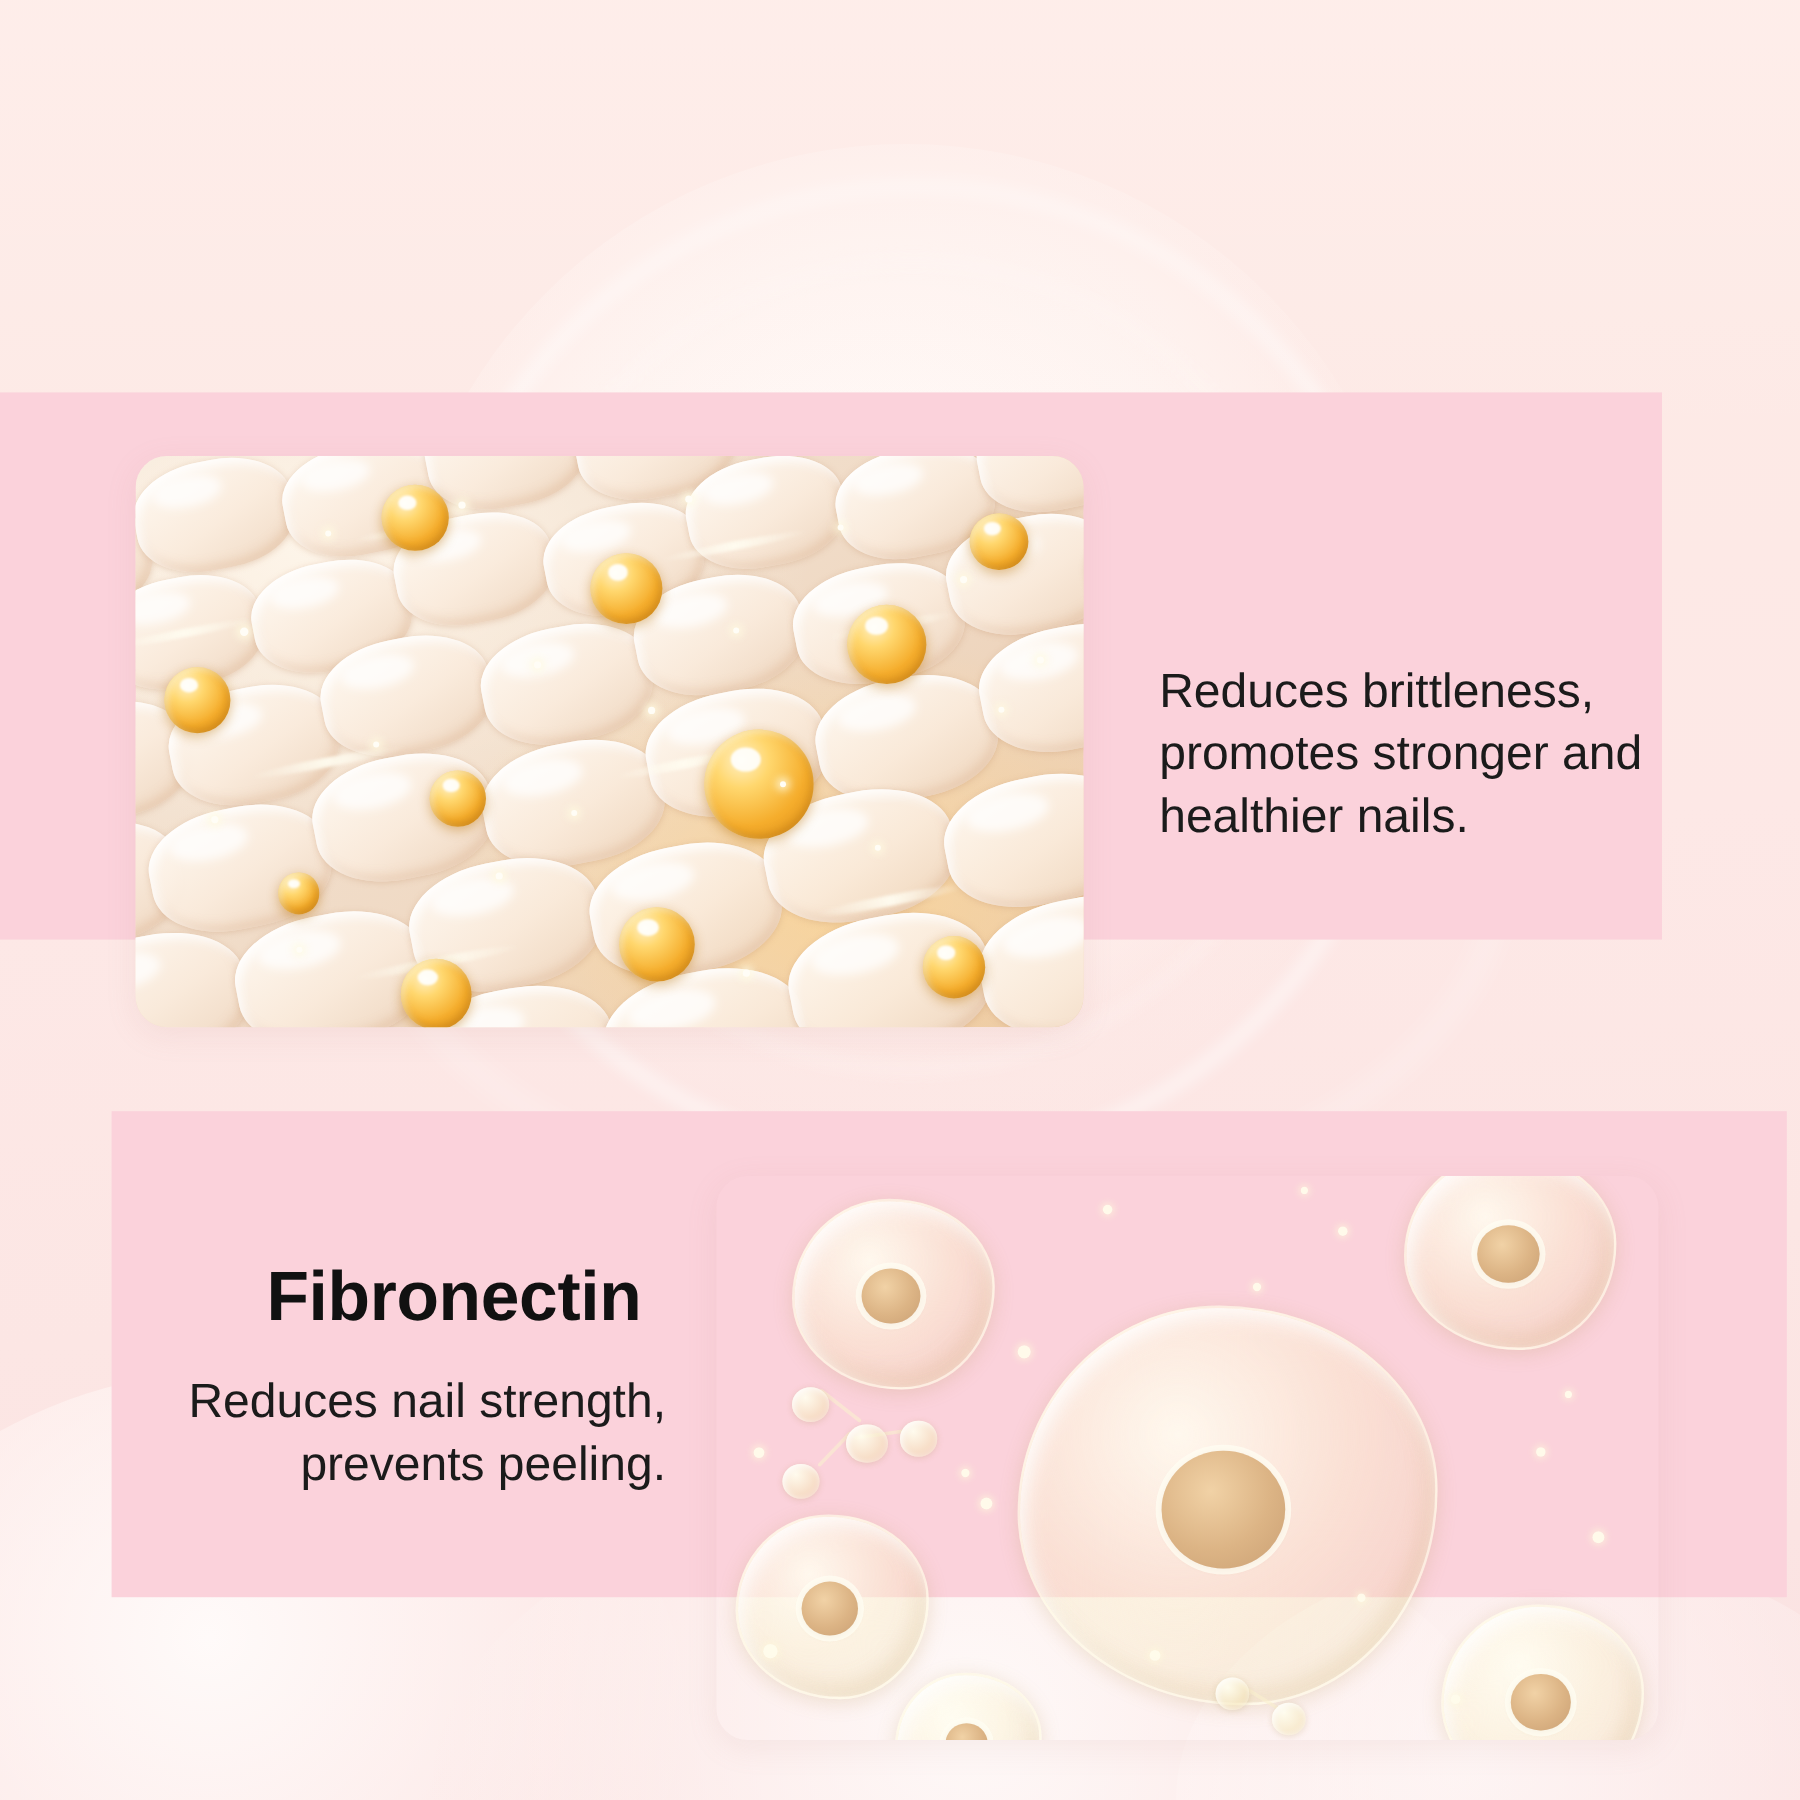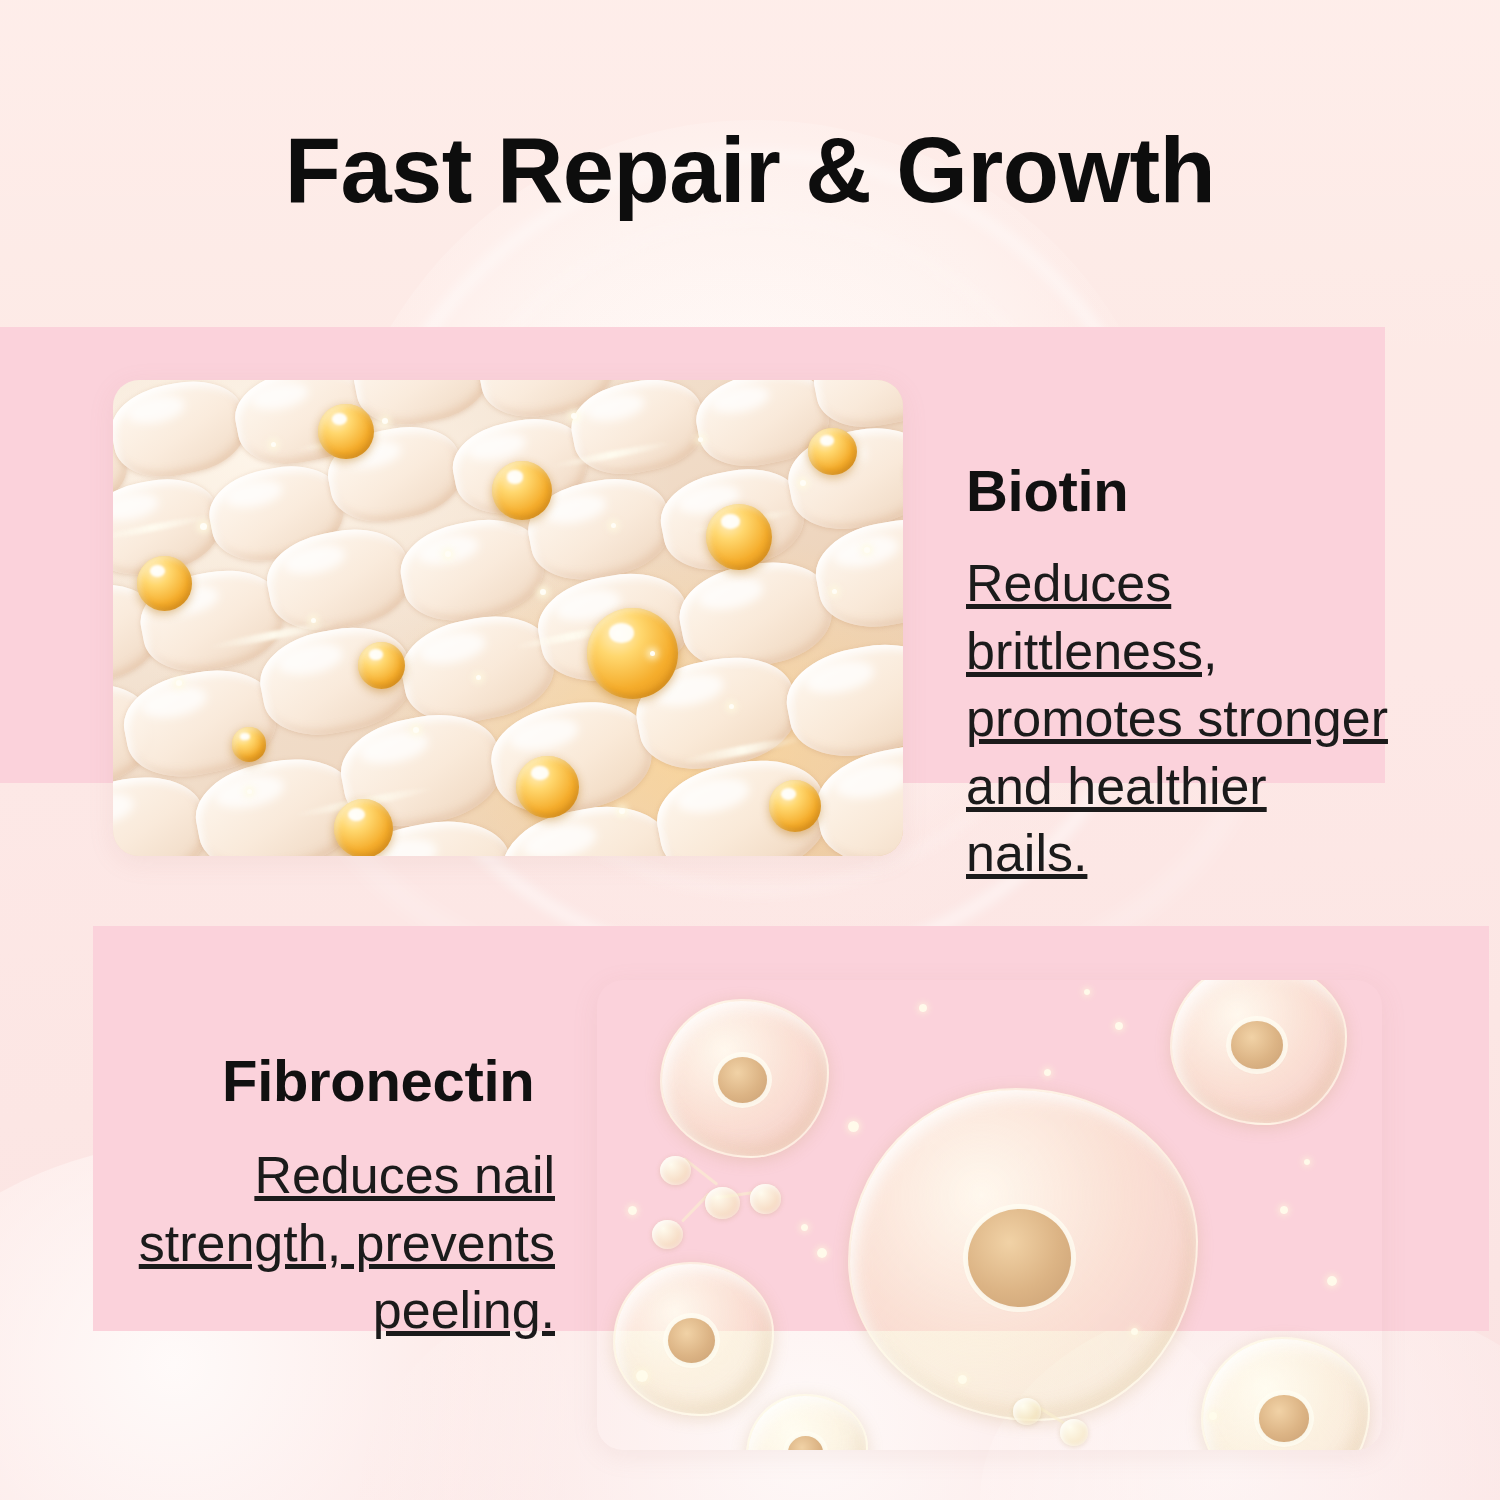--- a/index.html
+++ b/index.html
@@ -288,25 +288,24 @@
     font-size: 58px;
     font-weight: 700;
     color: #111111;
     letter-spacing: -0.3px;
     line-height: 1.0;
     white-space: nowrap;
   }
 
   .feature-body {
     position: absolute;
-    font-size: 52px;
+    font-size: 40px;
     font-weight: 400;
     color: #1b1b1b;
     line-height: 1.30;
-    text-decoration: underline;
   }
 
   .biotin-title { left: 966px; top: 462px; }
   .biotin-body  { left: 966px; top: 550px; width: 430px; text-align: left; }
 
   .fibro-title { left: 222px; top: 1052px; }
   .fibro-body  { left: 100px; top: 1142px; width: 455px; text-align: right; }
 </style>
 </head>
 <body>
@@ -317,21 +316,20 @@
     <div class="glow-ring ring-main"></div>
     <div class="glow-ring ring-edge"></div>
     <div class="glow-ring ring-edge2"></div>
     <div class="glow-ring ring-arc"></div>
     <div class="glow-ring orb-a"></div>
     <div class="glow-ring orb-b"></div>
     <div class="glow-ring orb-c"></div>
     <div class="haze-top"></div>
   </div>
 
-  <div class="headline">Fast Repair &amp; Growth</div>
 
   <div class="band band-top"></div>
 
   <div class="card card-biotin">
     <div class="hex-field">
 
       <div class="hex" style="left:-4%;  top:-2%;  width:15%; height:17%;"></div>
       <div class="hex" style="left:10%;  top:-5%;  width:15%; height:17%;"></div>
       <div class="hex" style="left:24%;  top:-3%;  width:15%; height:17%;"></div>
       <div class="hex" style="left:38%;  top:-6%;  width:15%; height:17%;"></div>
@@ -413,21 +411,20 @@
     <div class="sparkle" style="left:54%; top:44%; width:6px; height:6px;"></div>
     <div class="sparkle" style="left:68%; top:57%; width:5px; height:5px;"></div>
     <div class="sparkle" style="left:8%;  top:63%; width:6px; height:6px;"></div>
     <div class="sparkle" style="left:46%; top:62%; width:5px; height:5px;"></div>
     <div class="sparkle" style="left:38%; top:73%; width:6px; height:6px;"></div>
     <div class="sparkle" style="left:78%; top:68%; width:5px; height:5px;"></div>
     <div class="sparkle" style="left:17%; top:86%; width:5px; height:5px;"></div>
     <div class="sparkle" style="left:64%; top:90%; width:6px; height:6px;"></div>
   </div>
 
-  <div class="feature-title biotin-title">Biotin</div>
   <div class="feature-body biotin-body">Reduces brittleness, promotes stronger and healthier nails.</div>
 
   <div class="band band-bottom"></div>
 
   <div class="card card-fibro">
 
     <div class="cellblob" style="left:32%; top:23%; width:44%; height:70%;">
       <div class="nucleus"></div>
     </div>
 

